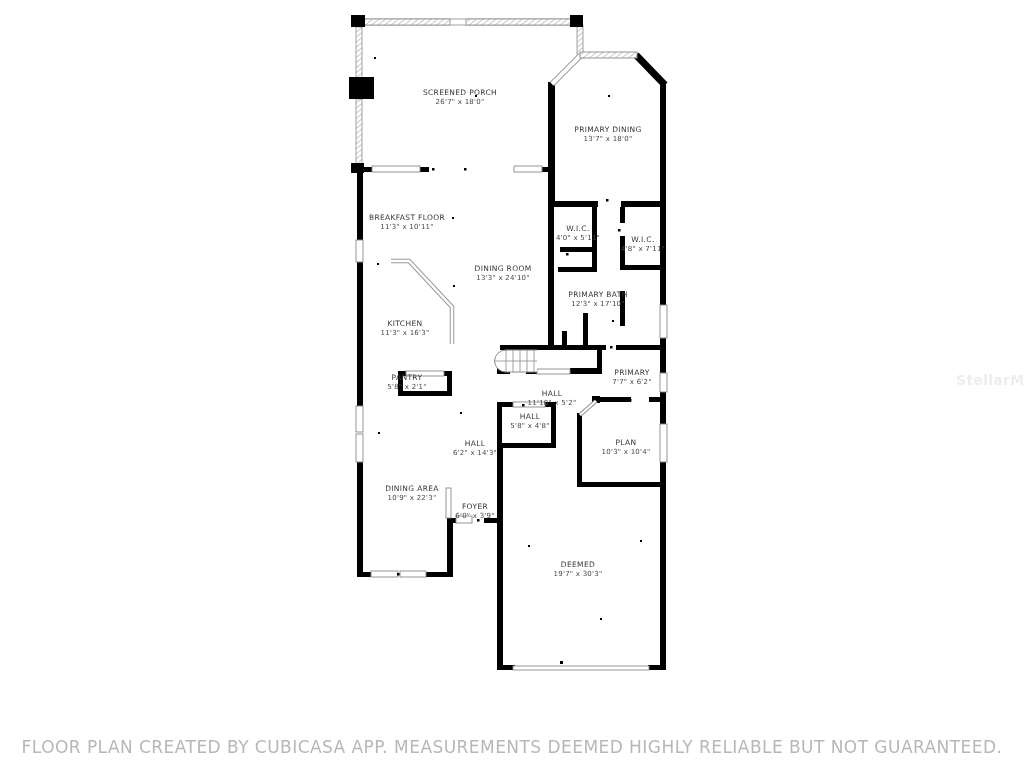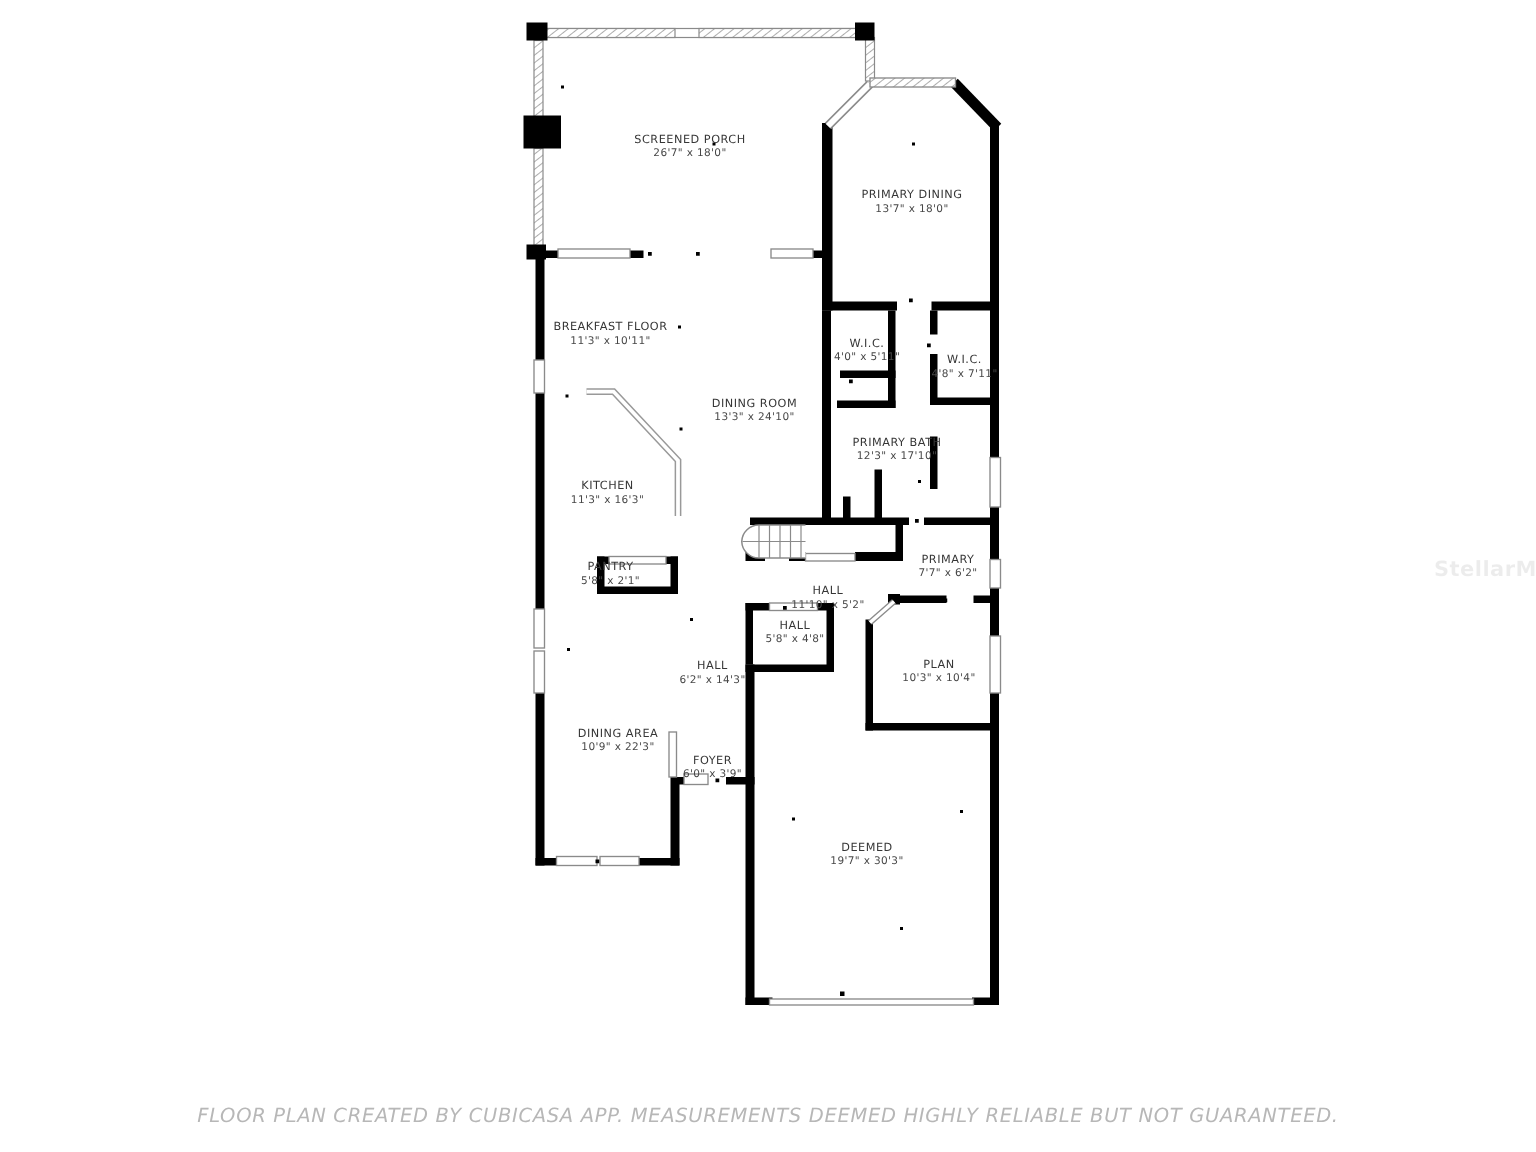--- a/index.html
+++ b/index.html
@@ -21,21 +21,21 @@
   .room-dims{
     font-size:7px;letter-spacing:0.25px;color:#474747;line-height:8px;margin-top:1px;
   }
   .watermark{
     position:absolute;left:956px;top:372px;
     font-size:14px;font-weight:600;color:#000;opacity:0.07;
     letter-spacing:0.3px;white-space:nowrap;
   }
   .footer-note{
     position:absolute;left:50%;top:737px;transform:translateX(-50%);
-    font-size:13px;color:#b7b7b7;letter-spacing:0.45px;white-space:nowrap;font-style:italic;
+    font-size:17px;color:#b7b7b7;letter-spacing:0.45px;white-space:nowrap;
   }
 </style>
 </head>
 <body>
 
 <div class="canvas">
 
   <svg class="plan" width="1024" height="768" viewBox="0 0 1024 768">
     <defs>
       <pattern id="screenHatch" width="4" height="7" patternUnits="userSpaceOnUse" patternTransform="rotate(52)">

